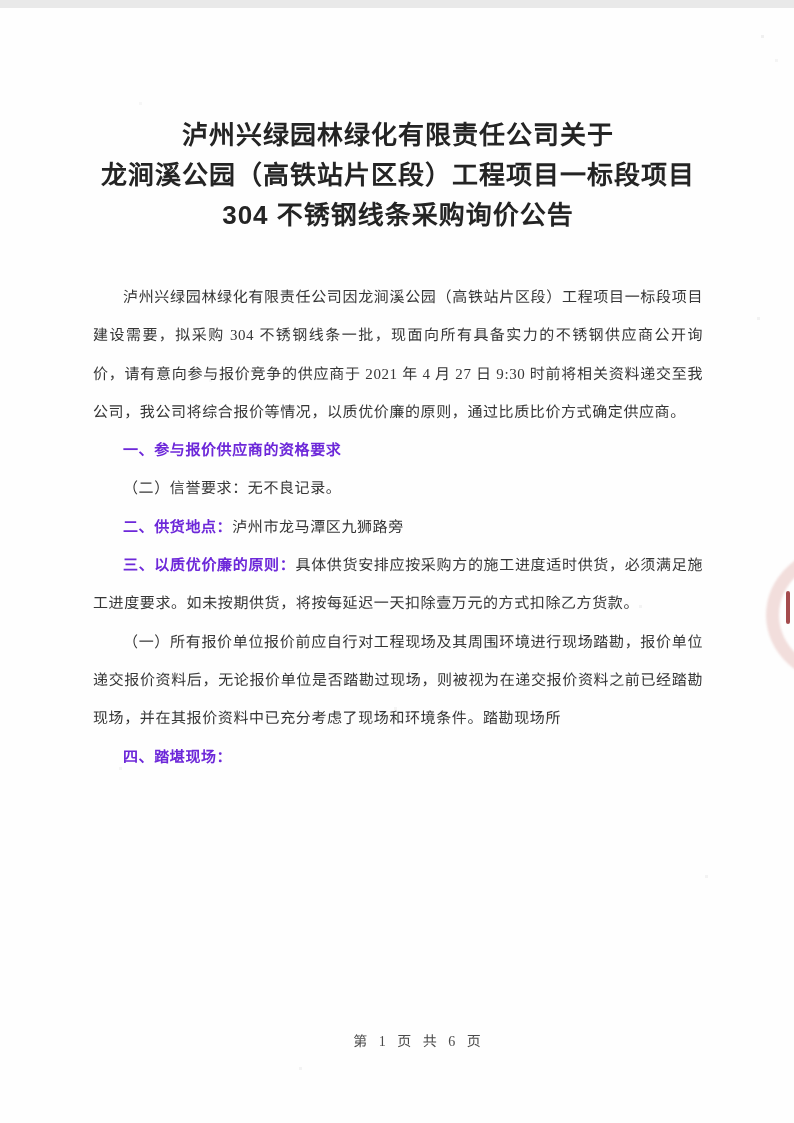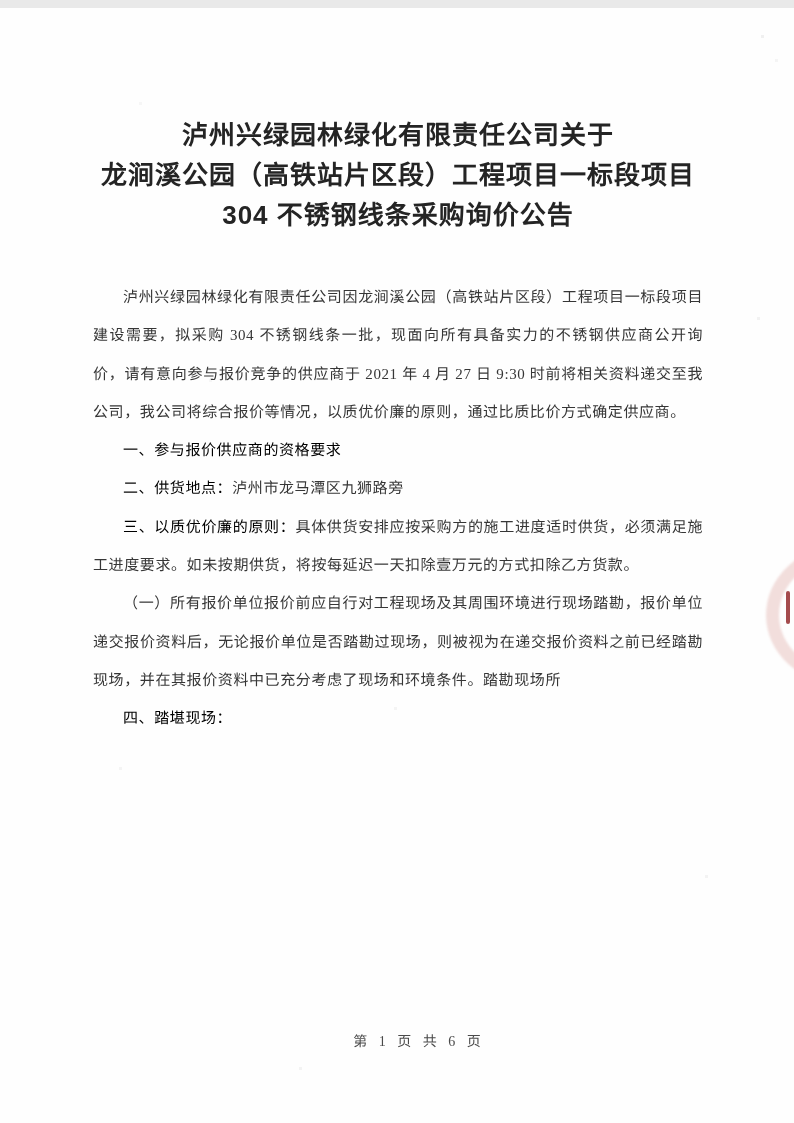--- a/index.html
+++ b/index.html
@@ -61,22 +61,22 @@
     letter-spacing: 0.6px;
     text-align: justify;
     color: #363636;
   }
   .doc-body p {
     margin: 0;
     text-indent: 2em;
   }
   .hd {
     font-family: "Liberation Sans", "DejaVu Sans", sans-serif;
-    font-weight: 400;
-    color: #000000;
+    font-weight: 700;
+    color: #6d28d9;
   }
   .footer {
     position: absolute;
     left: 0;
     top: 1022px;
     width: 100%;
     text-align: center;
     font-size: 14px;
     letter-spacing: 4px;
     color: #4a4a4a;
@@ -130,20 +130,21 @@
     <div class="doc-title">
       <div>泸州兴绿园林绿化有限责任公司关于</div>
       <div>龙涧溪公园（高铁站片区段）工程项目一标段项目</div>
       <div>304 不锈钢线条采购询价公告</div>
     </div>
 
     <div class="doc-body">
       <p>泸州兴绿园林绿化有限责任公司因龙涧溪公园（高铁站片区段）工程项目一标段项目建设需要，拟采购 304 不锈钢线条一批，现面向所有具备实力的不锈钢供应商公开询价，请有意向参与报价竞争的供应商于 2021 年 4 月 27 日 9:30 时前将相关资料递交至我公司，我公司将综合报价等情况，以质优价廉的原则，通过比质比价方式确定供应商。</p>
 
       <p><span class="hd">一、参与报价供应商的资格要求</span></p>
+      <p>（二）信誉要求：无不良记录。</p>
 
       <p><span class="hd">二、供货地点：</span><span>泸州市龙马潭区九狮路旁</span></p>
 
       <p><span class="hd">三、以质优价廉的原则：</span><span>具体供货安排应按采购方的施工进度适时供货，必须满足施工进度要求。如未按期供货，将按每延迟一天扣除壹万元的方式扣除乙方货款。</span></p>
 
       <p>（一）所有报价单位报价前应自行对工程现场及其周围环境进行现场踏勘，报价单位递交报价资料后，无论报价单位是否踏勘过现场，则被视为在递交报价资料之前已经踏勘现场，并在其报价资料中已充分考虑了现场和环境条件。踏勘现场所</p>
       <p><span class="hd">四、踏堪现场：</span></p>
     </div>
 
   </div>

